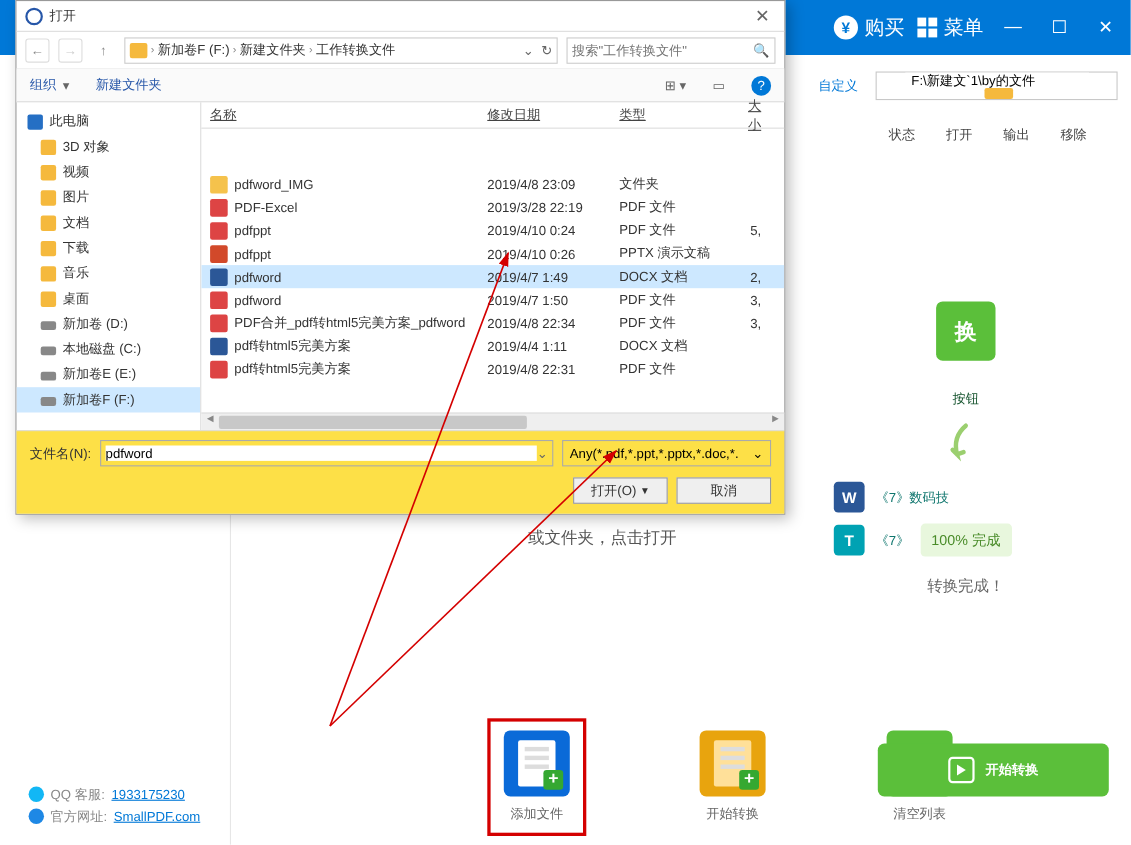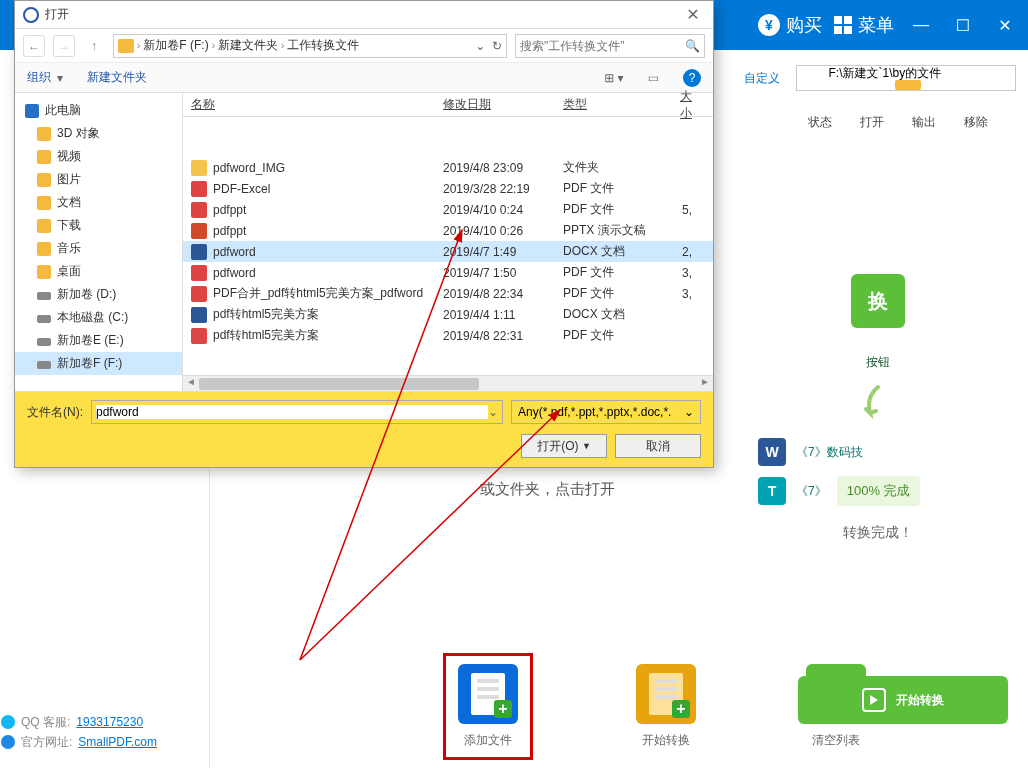--- a/index.html
+++ b/index.html
@@ -54,21 +54,21 @@
 .act .icbox .plus { position: absolute; bottom: 6px; right: 6px; width: 18px; height: 18px; background: #35a831; border-radius: 3px; color: #fff; display: flex; align-items: center; justify-content: center; font-size: 16px; font-weight: bold; }
 .act .icbox .broom { width: 34px; height: 42px; display: flex; align-items: flex-end; justify-content: center; }
 .act .icbox .broom div { width: 4px; height: 28px; background: #8b5a2b; }
 .act .icbox .broom::after { content: ''; position: absolute; bottom: 10px; width: 26px; height: 14px; background: #d4a017; border-radius: 0 0 6px 6px; }
 
 .start-btn { position: absolute; bottom: 44px; right: 20px; width: 210px; height: 48px; background: #5bbf3a; border-radius: 6px; display: flex; align-items: center; justify-content: center; gap: 10px; color: #fff; font-size: 20px; font-weight: bold; }
 .start-btn .play { width: 24px; height: 24px; border: 2px solid #fff; border-radius: 4px; display: flex; align-items: center; justify-content: center; }
 .start-btn .play::before { content: ''; border-left: 8px solid #fff; border-top: 5px solid transparent; border-bottom: 5px solid transparent; }
 
 
-.left-footer { position: absolute; bottom: 16px; left: 1px; color: #888; line-height: 20px; }
+.left-footer { position: absolute; bottom: 16px; left: 26px; color: #888; line-height: 20px; }
 .left-footer a { color: #0078d7; text-decoration: underline; }
 .left-footer .row { display: flex; align-items: center; gap: 6px; }
 .left-footer .qq { width: 14px; height: 14px; border-radius: 50%; background: #12b7f5; display: inline-block; }
 .left-footer .ie { width: 14px; height: 14px; border-radius: 50%; background: #1e88e5; display: inline-block; }
 
 
 .file-dialog { position: absolute; top: 0; left: 14px; width: 700px; height: 468px; background: #fff; border: 1px solid #999; box-shadow: 4px 4px 12px rgba(0,0,0,0.25); }
 .fd-title { height: 28px; display: flex; align-items: center; padding: 0 8px; border-bottom: 1px solid #ddd; }
 .fd-title .ic { width: 16px; height: 16px; border-radius: 50%; border: 2px solid #2656a8; margin-right: 6px; }
 .fd-title .txt { flex: 1; color: #333; }

